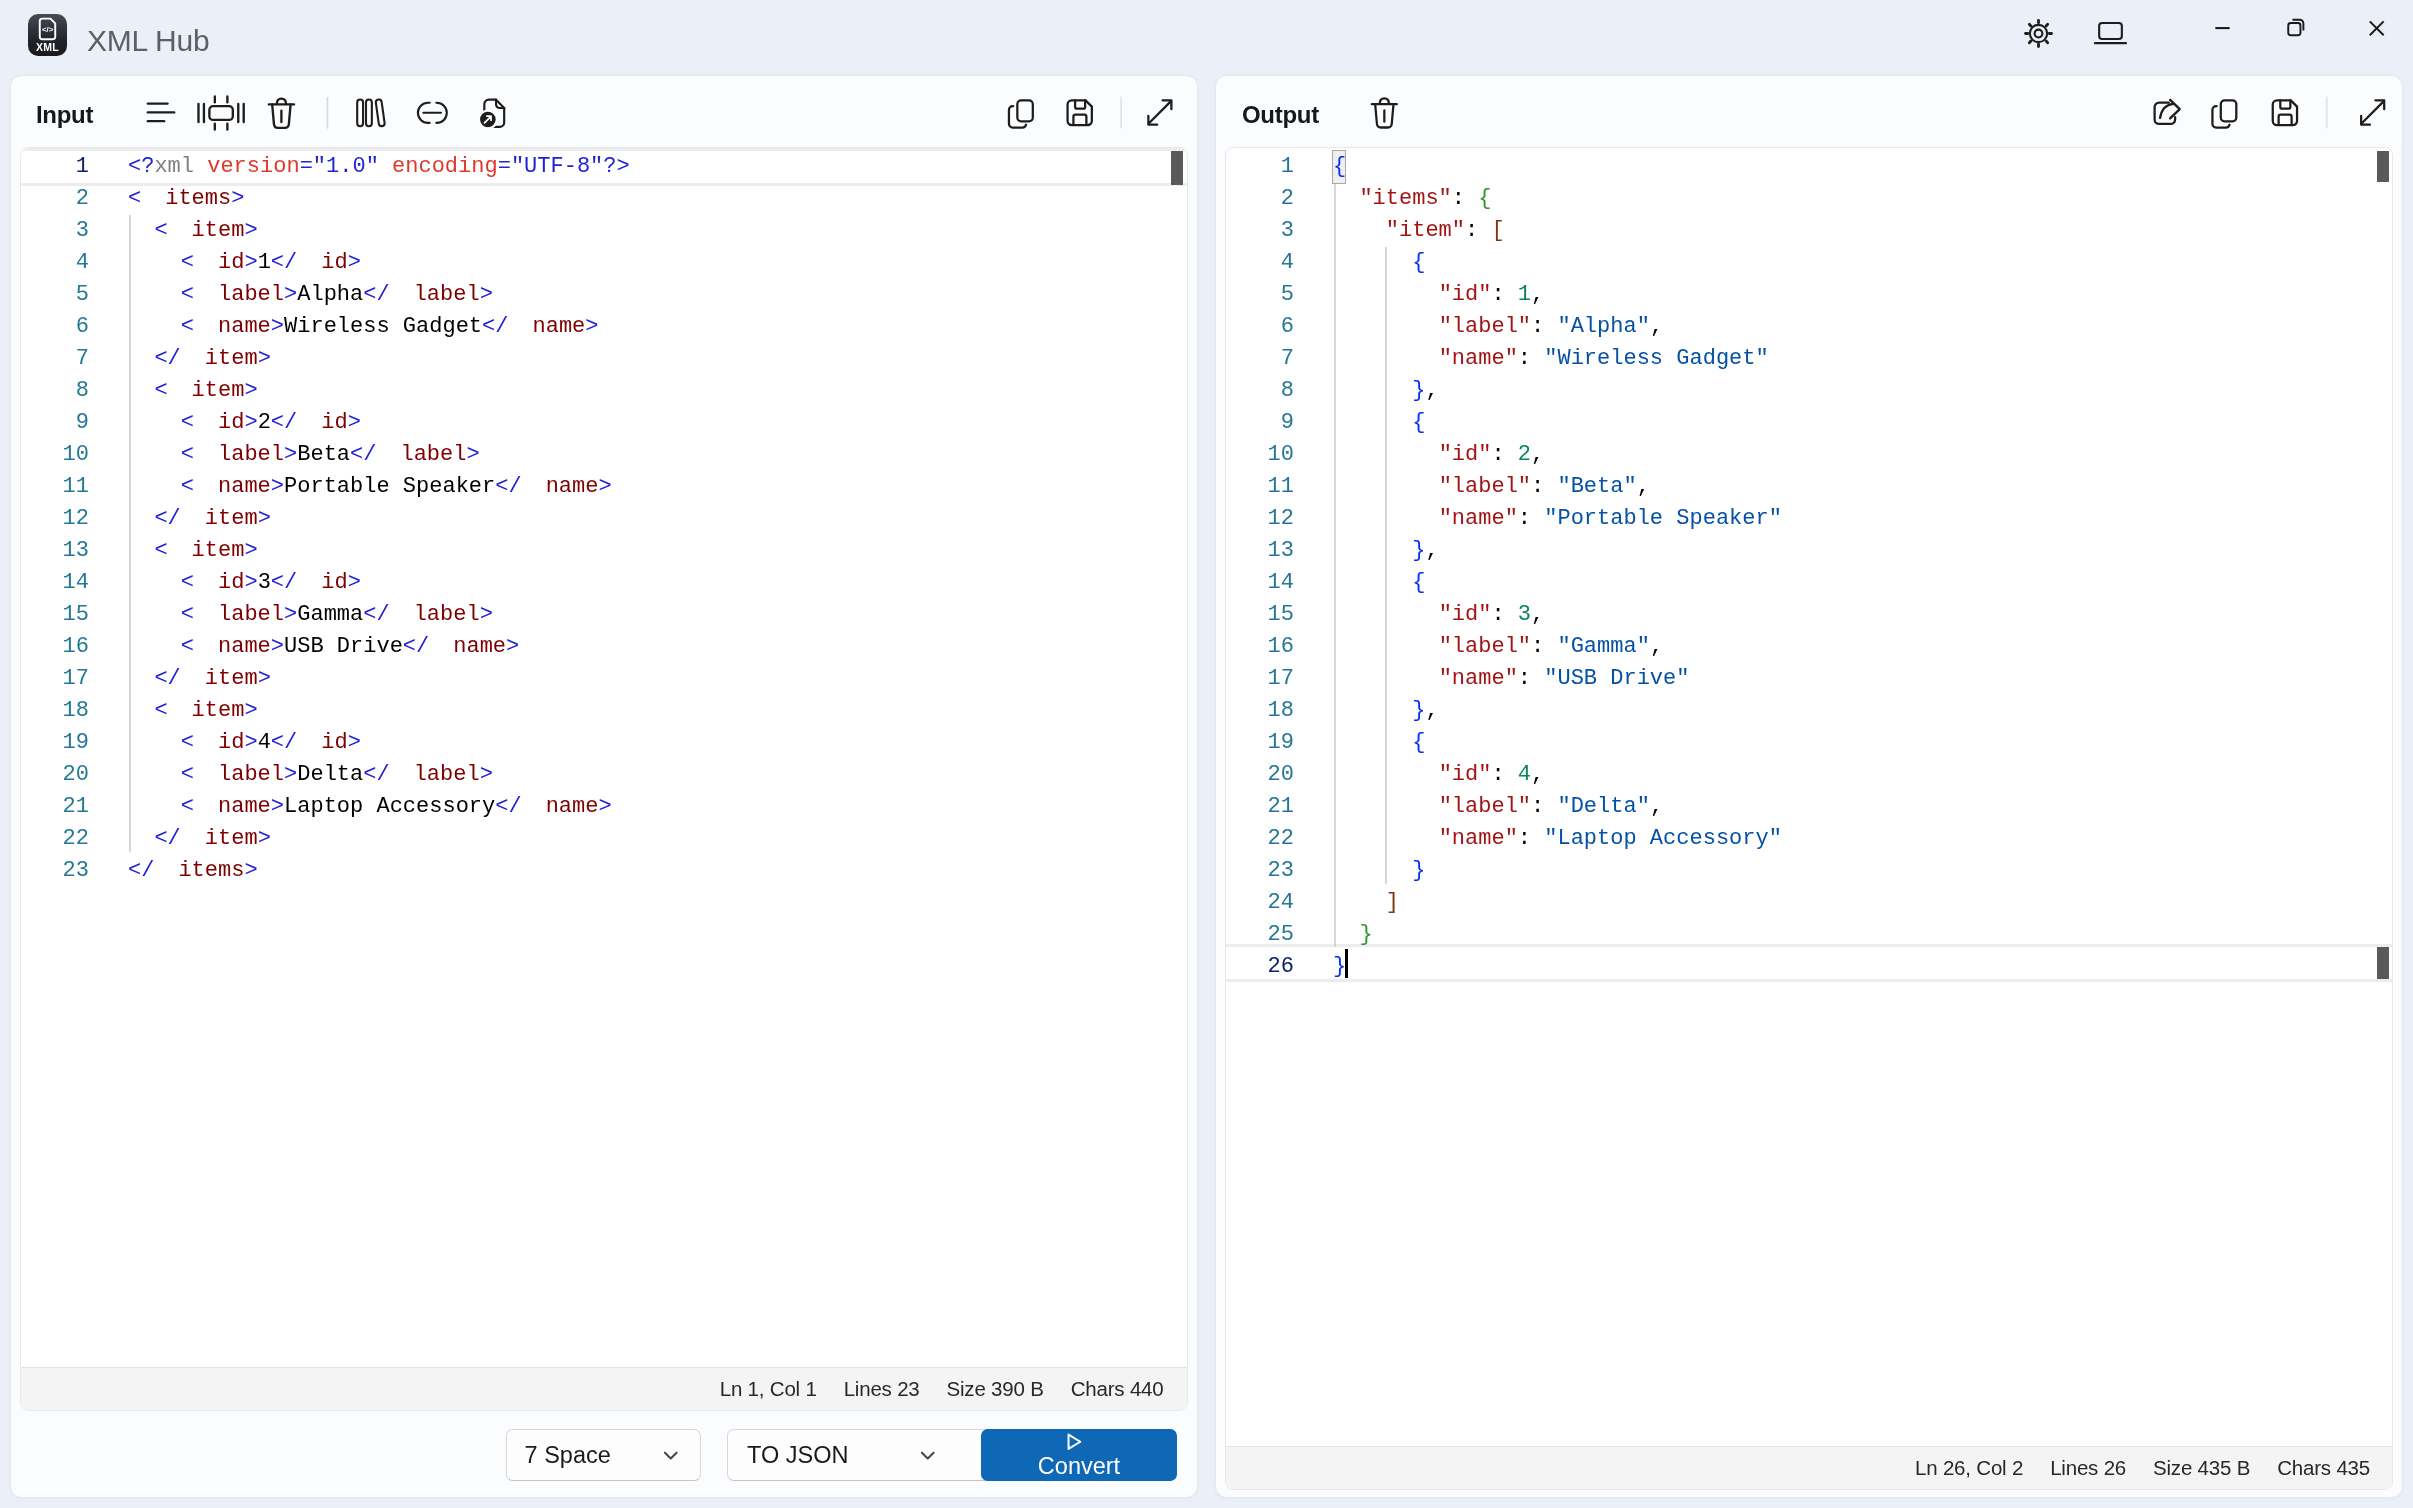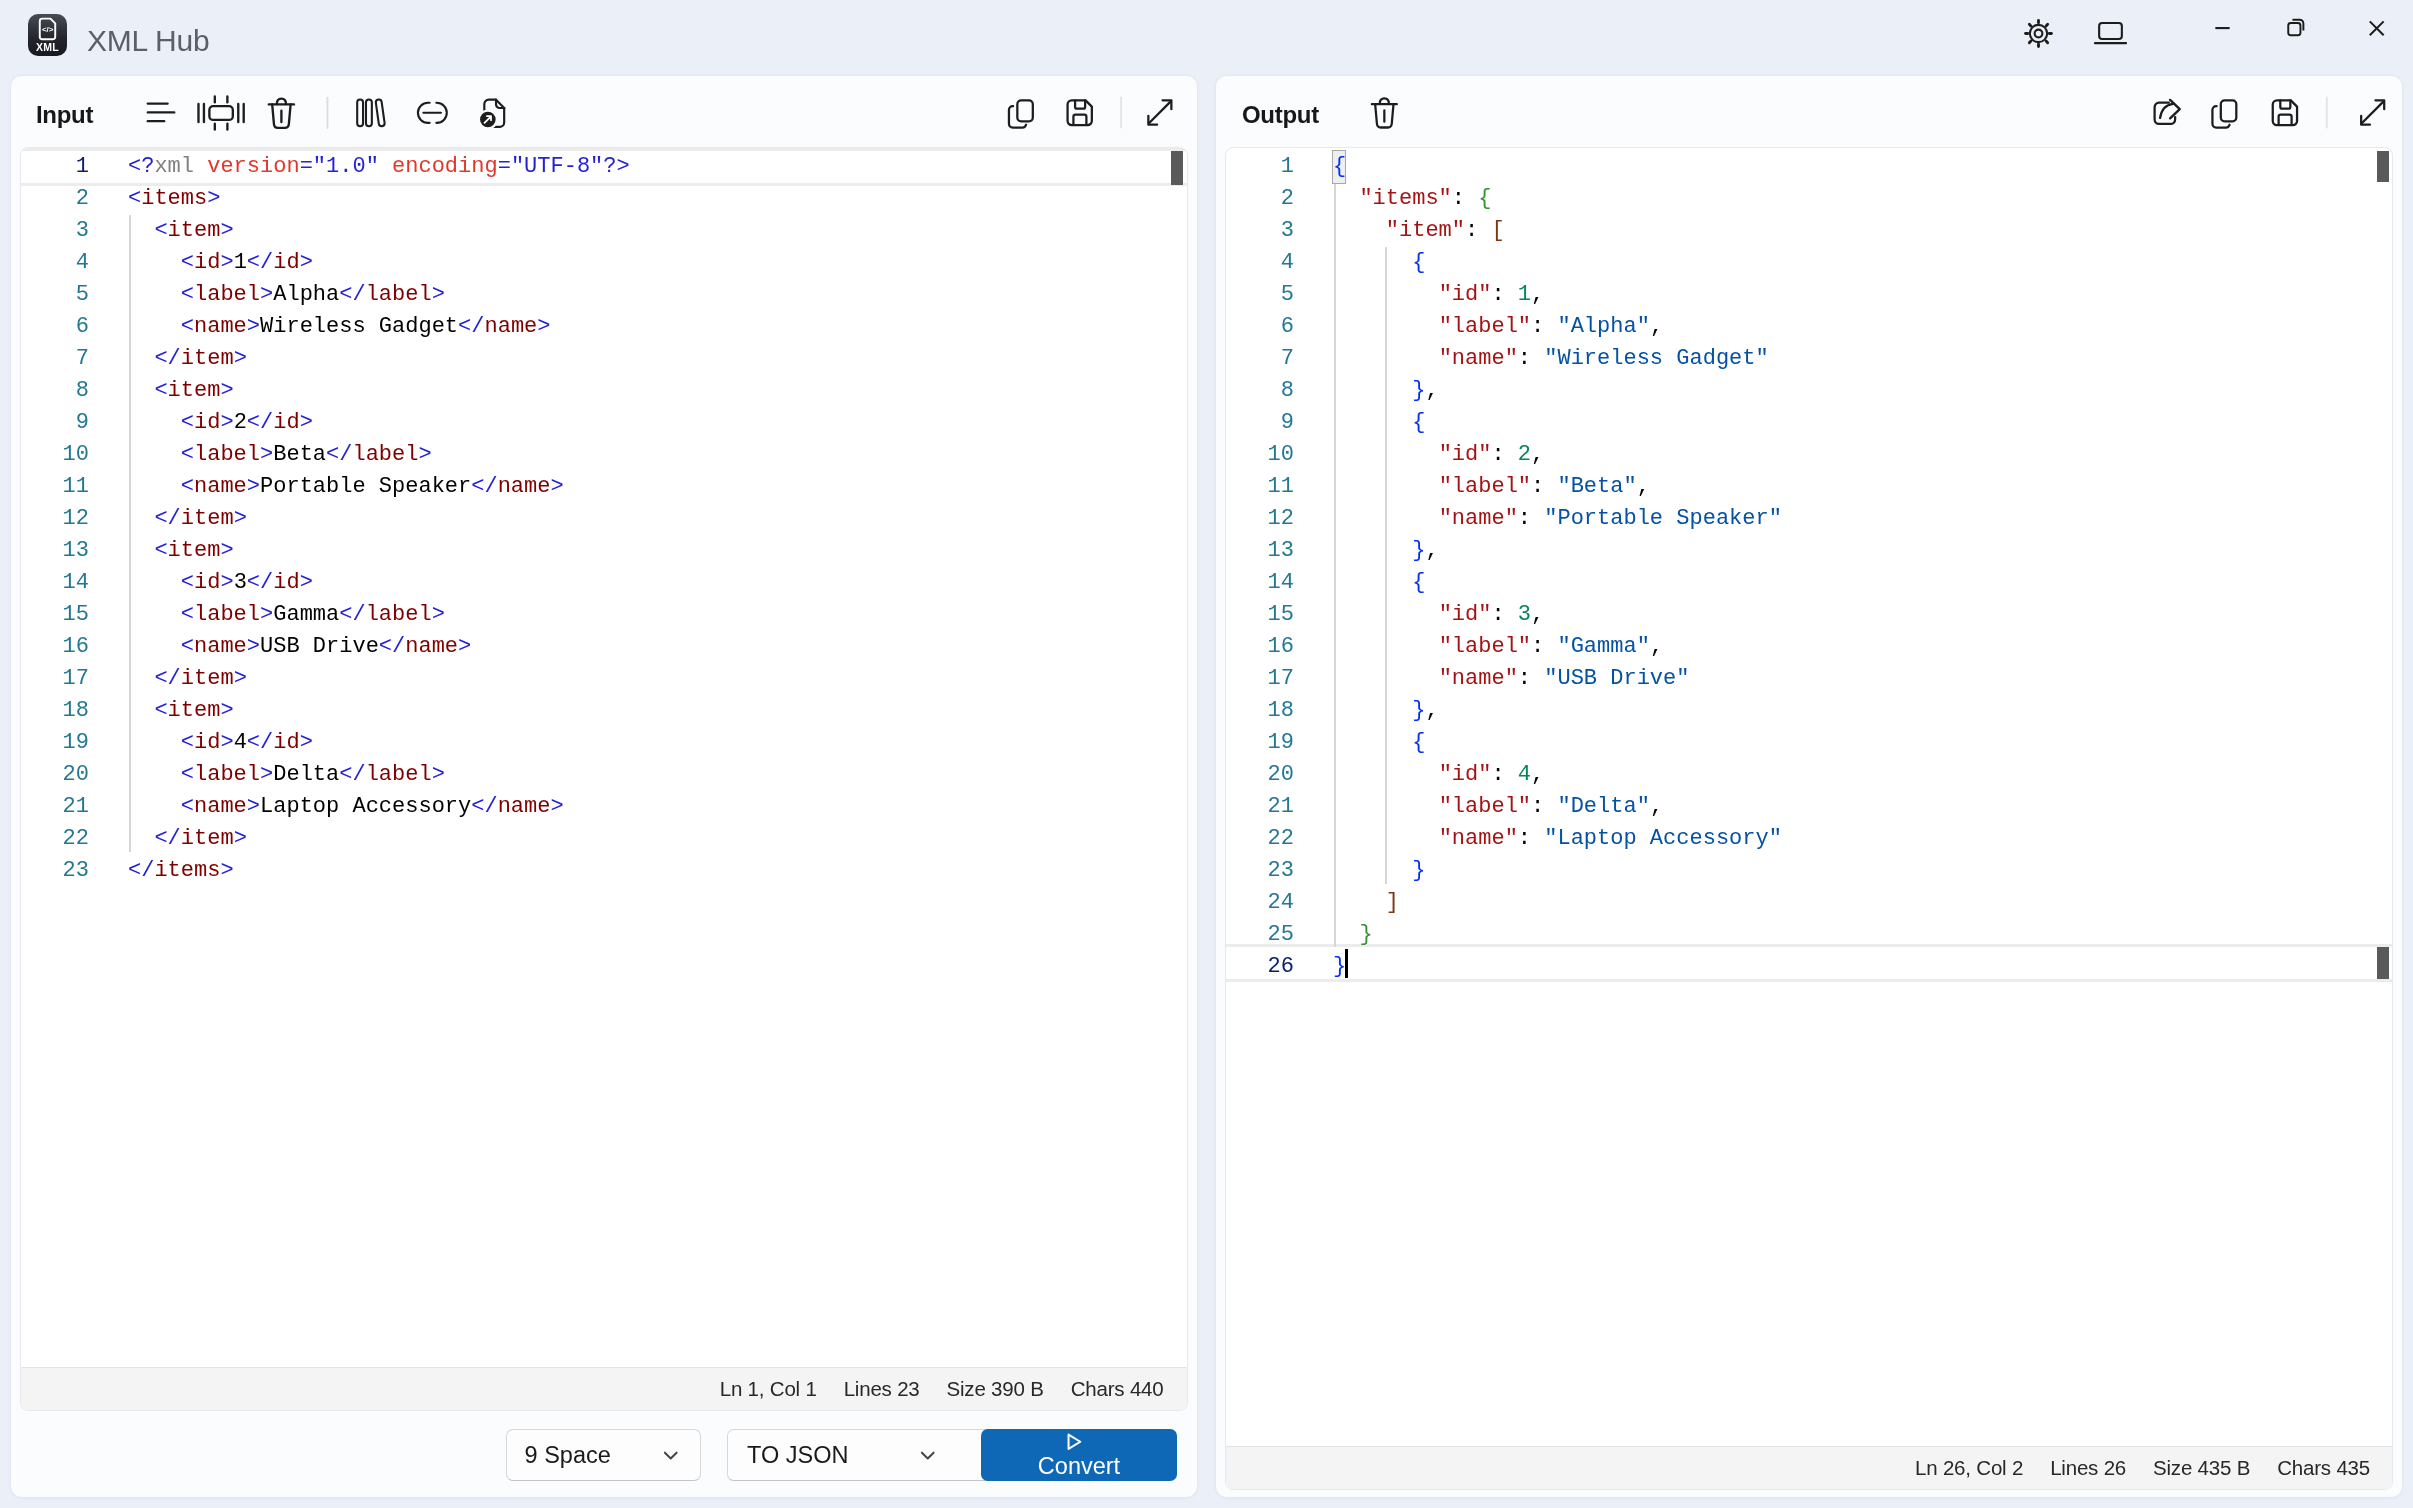--- a/index.html
+++ b/index.html
@@ -15,21 +15,21 @@
   .code div{height:32px;}
   .gut div{height:32px;}
   .band{position:absolute;left:0;right:0;height:3.4px;background:#ececec;}
   .guide{position:absolute;width:1.7px;background:#d6d6d6;}
   .mark{position:absolute;width:11.7px;background:#5a5a5a;}
   .statusbar{position:absolute;left:0;right:0;bottom:0;height:43px;background:#f4f4f5;border-top:0.8px solid #e3e3e6;border-radius:0 0 7.5px 7.5px;box-sizing:border-box;display:flex;justify-content:flex-end;align-items:center;gap:27px;font-size:20.5px;letter-spacing:-0.2px;color:#282828;}
   
   .b{color:#2222d6;} 
   .m{color:#808080;} 
   .a{color:#e0392b;} 
-  .t{color:#800000;} 
+  .t{color:#800000;margin-left:24px;} 
   .k{color:#A31515;} 
   .s{color:#0451A5;} 
   .n{color:#098658;} 
   .d1{color:#0431FA;}.d2{color:#319331;}.d3{color:#7B3814;}
   
   .combo{position:absolute;top:1429px;height:52px;background:#fdfdfe;border:0.8px solid #d7d7dc;border-bottom-color:#c4c4ca;border-radius:6.7px;box-sizing:border-box;font-size:23.5px;color:#1a1a1a;display:flex;align-items:center;}
   .btn{position:absolute;top:1429px;height:52px;background:#0f68b6;border-radius:6.7px;box-sizing:border-box;color:#fff;font-size:23.5px;font-weight:400;display:flex;align-items:center;justify-content:center;}
 </style></head>
 <body>
 
@@ -131,21 +131,21 @@
   <div class="code" style="top:3.4px;"><div><span class="b">&lt;?</span><span class="m">xml</span> <span class="a">version</span><span class="b">="1.0"</span> <span class="a">encoding</span><span class="b">="UTF-8"?&gt;</span></div><div><span class="b">&lt;</span><span class="t">items</span><span class="b">&gt;</span></div><div>  <span class="b">&lt;</span><span class="t">item</span><span class="b">&gt;</span></div><div>    <span class="b">&lt;</span><span class="t">id</span><span class="b">&gt;</span>1<span class="b">&lt;/</span><span class="t">id</span><span class="b">&gt;</span></div><div>    <span class="b">&lt;</span><span class="t">label</span><span class="b">&gt;</span>Alpha<span class="b">&lt;/</span><span class="t">label</span><span class="b">&gt;</span></div><div>    <span class="b">&lt;</span><span class="t">name</span><span class="b">&gt;</span>Wireless Gadget<span class="b">&lt;/</span><span class="t">name</span><span class="b">&gt;</span></div><div>  <span class="b">&lt;/</span><span class="t">item</span><span class="b">&gt;</span></div><div>  <span class="b">&lt;</span><span class="t">item</span><span class="b">&gt;</span></div><div>    <span class="b">&lt;</span><span class="t">id</span><span class="b">&gt;</span>2<span class="b">&lt;/</span><span class="t">id</span><span class="b">&gt;</span></div><div>    <span class="b">&lt;</span><span class="t">label</span><span class="b">&gt;</span>Beta<span class="b">&lt;/</span><span class="t">label</span><span class="b">&gt;</span></div><div>    <span class="b">&lt;</span><span class="t">name</span><span class="b">&gt;</span>Portable Speaker<span class="b">&lt;/</span><span class="t">name</span><span class="b">&gt;</span></div><div>  <span class="b">&lt;/</span><span class="t">item</span><span class="b">&gt;</span></div><div>  <span class="b">&lt;</span><span class="t">item</span><span class="b">&gt;</span></div><div>    <span class="b">&lt;</span><span class="t">id</span><span class="b">&gt;</span>3<span class="b">&lt;/</span><span class="t">id</span><span class="b">&gt;</span></div><div>    <span class="b">&lt;</span><span class="t">label</span><span class="b">&gt;</span>Gamma<span class="b">&lt;/</span><span class="t">label</span><span class="b">&gt;</span></div><div>    <span class="b">&lt;</span><span class="t">name</span><span class="b">&gt;</span>USB Drive<span class="b">&lt;/</span><span class="t">name</span><span class="b">&gt;</span></div><div>  <span class="b">&lt;/</span><span class="t">item</span><span class="b">&gt;</span></div><div>  <span class="b">&lt;</span><span class="t">item</span><span class="b">&gt;</span></div><div>    <span class="b">&lt;</span><span class="t">id</span><span class="b">&gt;</span>4<span class="b">&lt;/</span><span class="t">id</span><span class="b">&gt;</span></div><div>    <span class="b">&lt;</span><span class="t">label</span><span class="b">&gt;</span>Delta<span class="b">&lt;/</span><span class="t">label</span><span class="b">&gt;</span></div><div>    <span class="b">&lt;</span><span class="t">name</span><span class="b">&gt;</span>Laptop Accessory<span class="b">&lt;/</span><span class="t">name</span><span class="b">&gt;</span></div><div>  <span class="b">&lt;/</span><span class="t">item</span><span class="b">&gt;</span></div><div><span class="b">&lt;/</span><span class="t">items</span><span class="b">&gt;</span></div></div>
   <div class="mark" style="right:4.2px;top:2.5px;height:34px;"></div>
   <div class="statusbar">
       <span>Ln 1, Col 1</span>
       <span>Lines 23</span>
       <span>Size 390 B</span>
       <span style="margin-right:23.5px;">Chars 440</span>
     </div>
 </div>
 
-<div class="combo" style="left:506px;width:195px;padding-left:17.6px;">9 Space</div>
+<div class="combo" style="left:506px;width:195px;padding-left:17.6px;">7 Space</div>
 <svg class="abs" style="left:659px;top:1446px;" width="23.5" height="18.4" viewBox="0 0 28 22" fill="none" stroke="#454545" stroke-width="2.4" stroke-linecap="round" stroke-linejoin="round">
     <path d="M7 8 l7 7 7 -7"></path>
   </svg>
 <div class="combo" style="left:727px;width:266px;padding-left:19px;">TO JSON</div>
 <svg class="abs" style="left:916px;top:1446px;" width="23.5" height="18.4" viewBox="0 0 28 22" fill="none" stroke="#454545" stroke-width="2.4" stroke-linecap="round" stroke-linejoin="round">
     <path d="M7 8 l7 7 7 -7"></path>
   </svg>
 <div class="btn" style="left:981px;width:196px;flex-direction:column;">
   <svg width="22" height="23.5" viewBox="0 0 26 28" fill="none" stroke="#fff" stroke-width="2.4" stroke-linejoin="round" style="margin-right:10px;">
       <path d="M6.5 5.5 L20.5 14 L6.5 22.5 z"></path>

